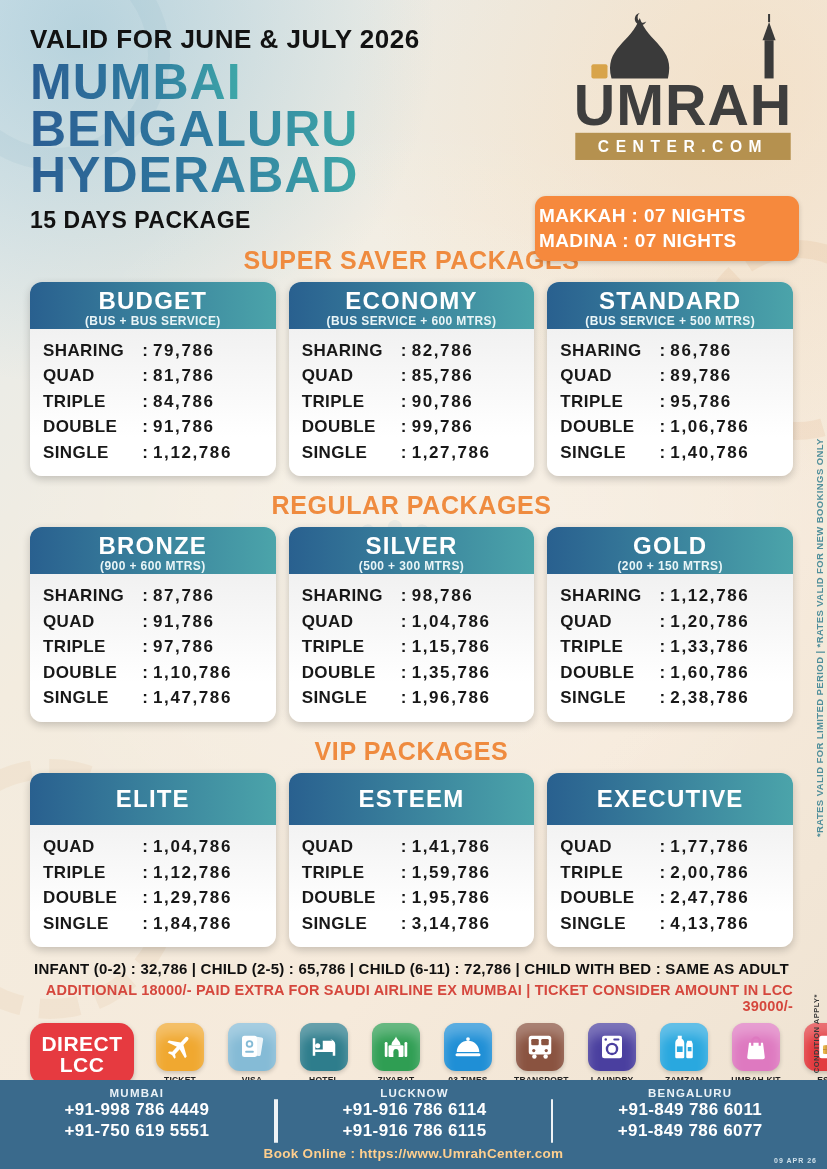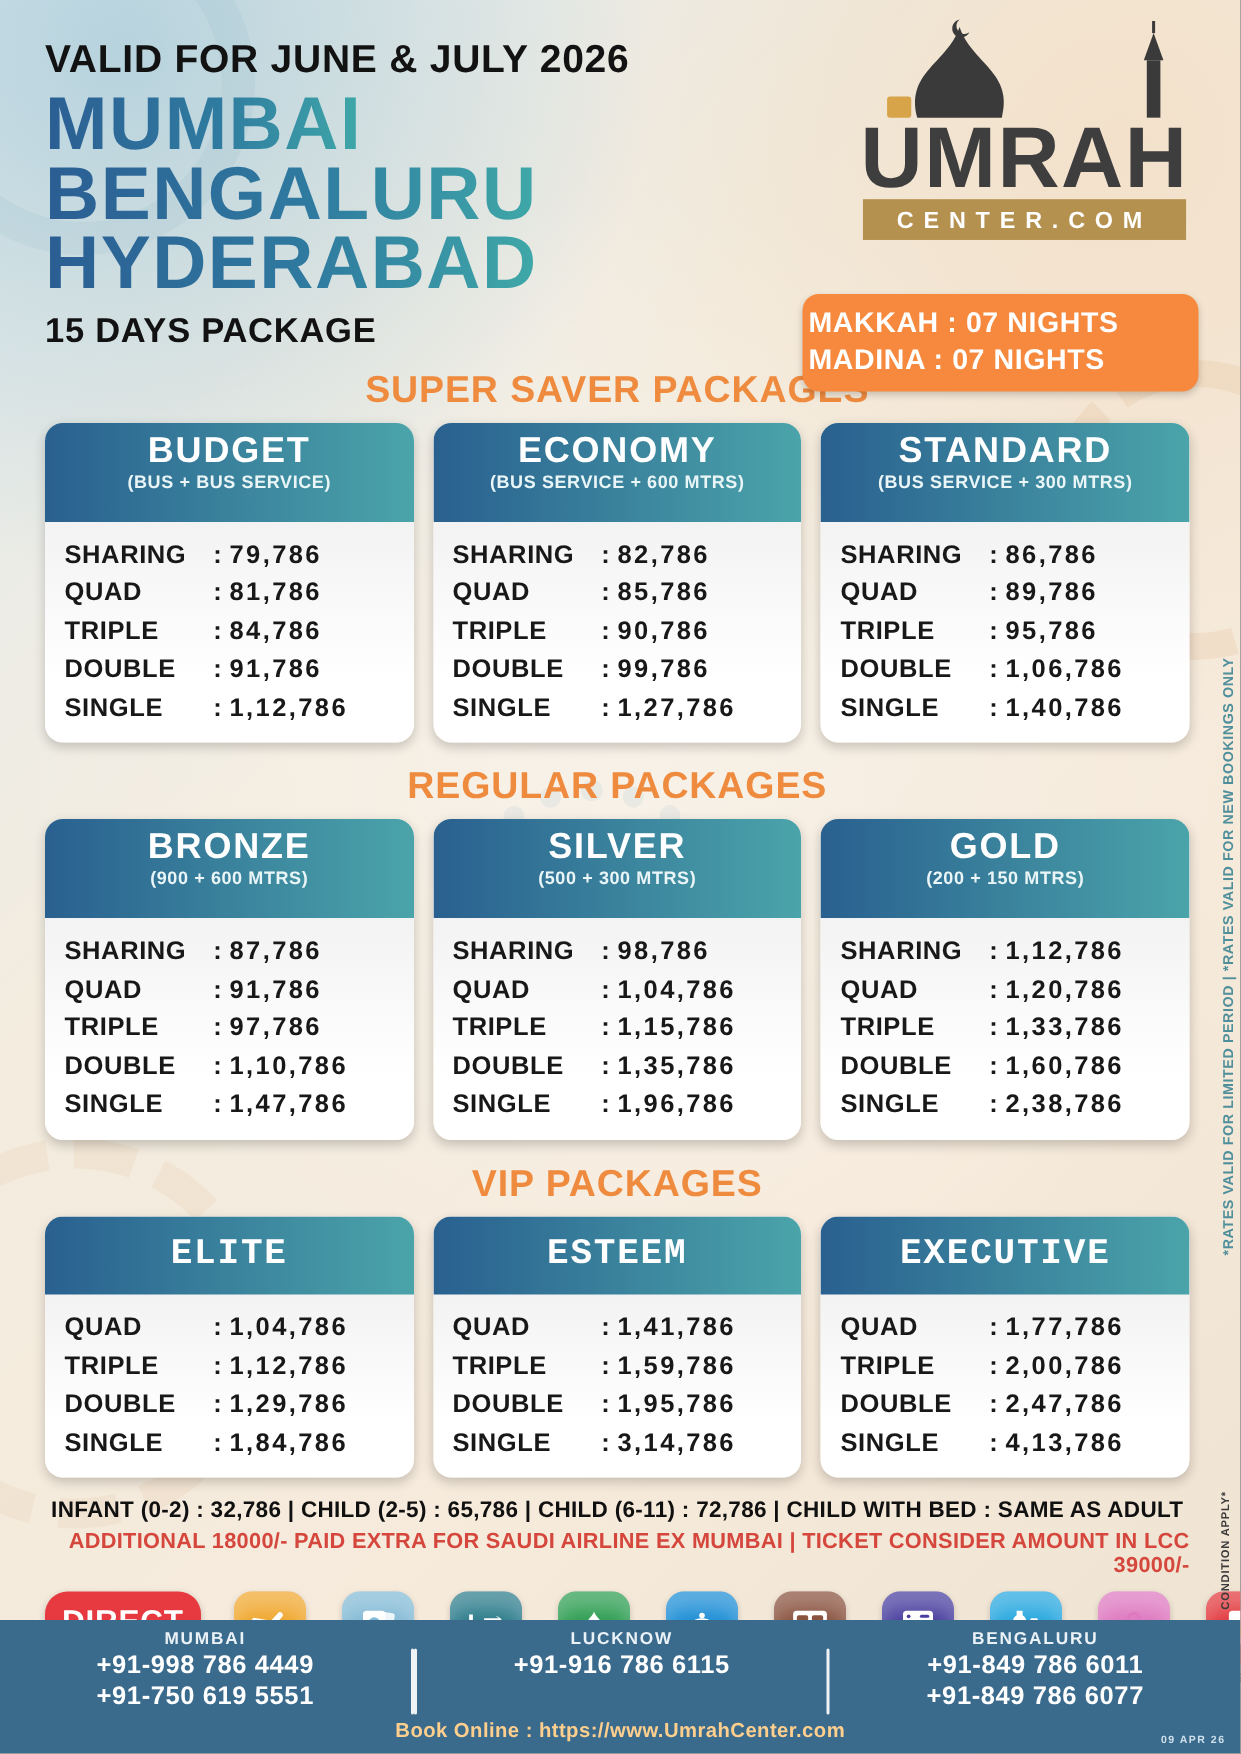--- a/index.html
+++ b/index.html
@@ -39,22 +39,22 @@
     box-shadow:0 2px 5px rgba(0,0,0,.18);
   }
 
   .sec-title{ text-align:center;color:#ef8b3f;font-weight:bold;font-size:25px;letter-spacing:.6px; }
   .sec-title.first{margin-top:12px;}
   .sec-title.mid{margin-top:15px;}
 
   .cards{display:grid;grid-template-columns:repeat(3,1fr);gap:13px;margin-top:7px;}
   .card{border-radius:12px;overflow:hidden;background:linear-gradient(180deg,#ebebeb,#ffffff 80%);
         box-shadow:0 3px 8px rgba(0,0,0,.20);}
-  .card-head{background:linear-gradient(90deg,#29608f,#4ba4aa);color:#fff;text-align:center;padding:6px 4px 20px;}
-  .card-head.solo{padding:13px 20px 14px;font-family:Liberation Mono, monospace;}
+  .card-head{background:linear-gradient(90deg,#29608f,#4ba4aa);color:#fff;text-align:center;padding:6px 4px 1px;}
+  .card-head.solo{padding:13px 20px 14px;}
   .card-name{font-size:24px;font-weight:bold;letter-spacing:1.2px;line-height:1.05;}
   .card-sub{font-size:12px;font-weight:bold;letter-spacing:.4px;color:#e9f5f7;margin-top:1px;}
   .card-body{padding:9px 13px 11px;}
   .price-row{display:flex;font-weight:bold;font-size:17px;color:#181818;line-height:1.5;}
   .pl{width:94px;letter-spacing:.4px;}
   .pc{width:16px;text-align:center;}
   .pc::before{content:":";}
   .pv{letter-spacing:1.6px;}
 
   .note-black{margin-top:13px;text-align:center;font-size:15px;font-weight:bold;color:#101010;letter-spacing:.2px;}
@@ -201,21 +201,21 @@
           <div class="price-row">
               <span class="pl">SINGLE</span>
               <span class="pc"></span>
               <span class="pv">1,27,786</span>
             </div>
         </div>
       </div>
       <div class="card">
         <div class="card-head">
           <div class="card-name">STANDARD</div>
-          <div class="card-sub">(BUS SERVICE + 300 MTRS)</div>
+          <div class="card-sub">(BUS SERVICE + 500 MTRS)</div>
         </div>
         <div class="card-body">
           <div class="price-row">
               <span class="pl">SHARING</span>
               <span class="pc"></span>
               <span class="pv">86,786</span>
             </div>
           <div class="price-row">
               <span class="pl">QUAD</span>
               <span class="pc"></span>
@@ -575,20 +575,21 @@
     <div class="contacts">
       <div class="contact">
         <div class="contact-city">MUMBAI</div>
         <div class="contact-phone">+91-998 786 4449</div>
         <div class="contact-phone">+91-750 619 5551</div>
       </div>
       <div class="fdiv"></div>
       <div class="fdiv"></div>
       <div class="contact">
         <div class="contact-city">LUCKNOW</div>
+        <div class="contact-phone">+91-916 786 6114</div>
         <div class="contact-phone">+91-916 786 6115</div>
       </div>
       <div class="fdiv"></div>
       <div class="contact">
         <div class="contact-city">BENGALURU</div>
         <div class="contact-phone">+91-849 786 6011</div>
         <div class="contact-phone">+91-849 786 6077</div>
       </div>
     </div>
     <div class="book-online">Book Online : https://www.UmrahCenter.com</div>

